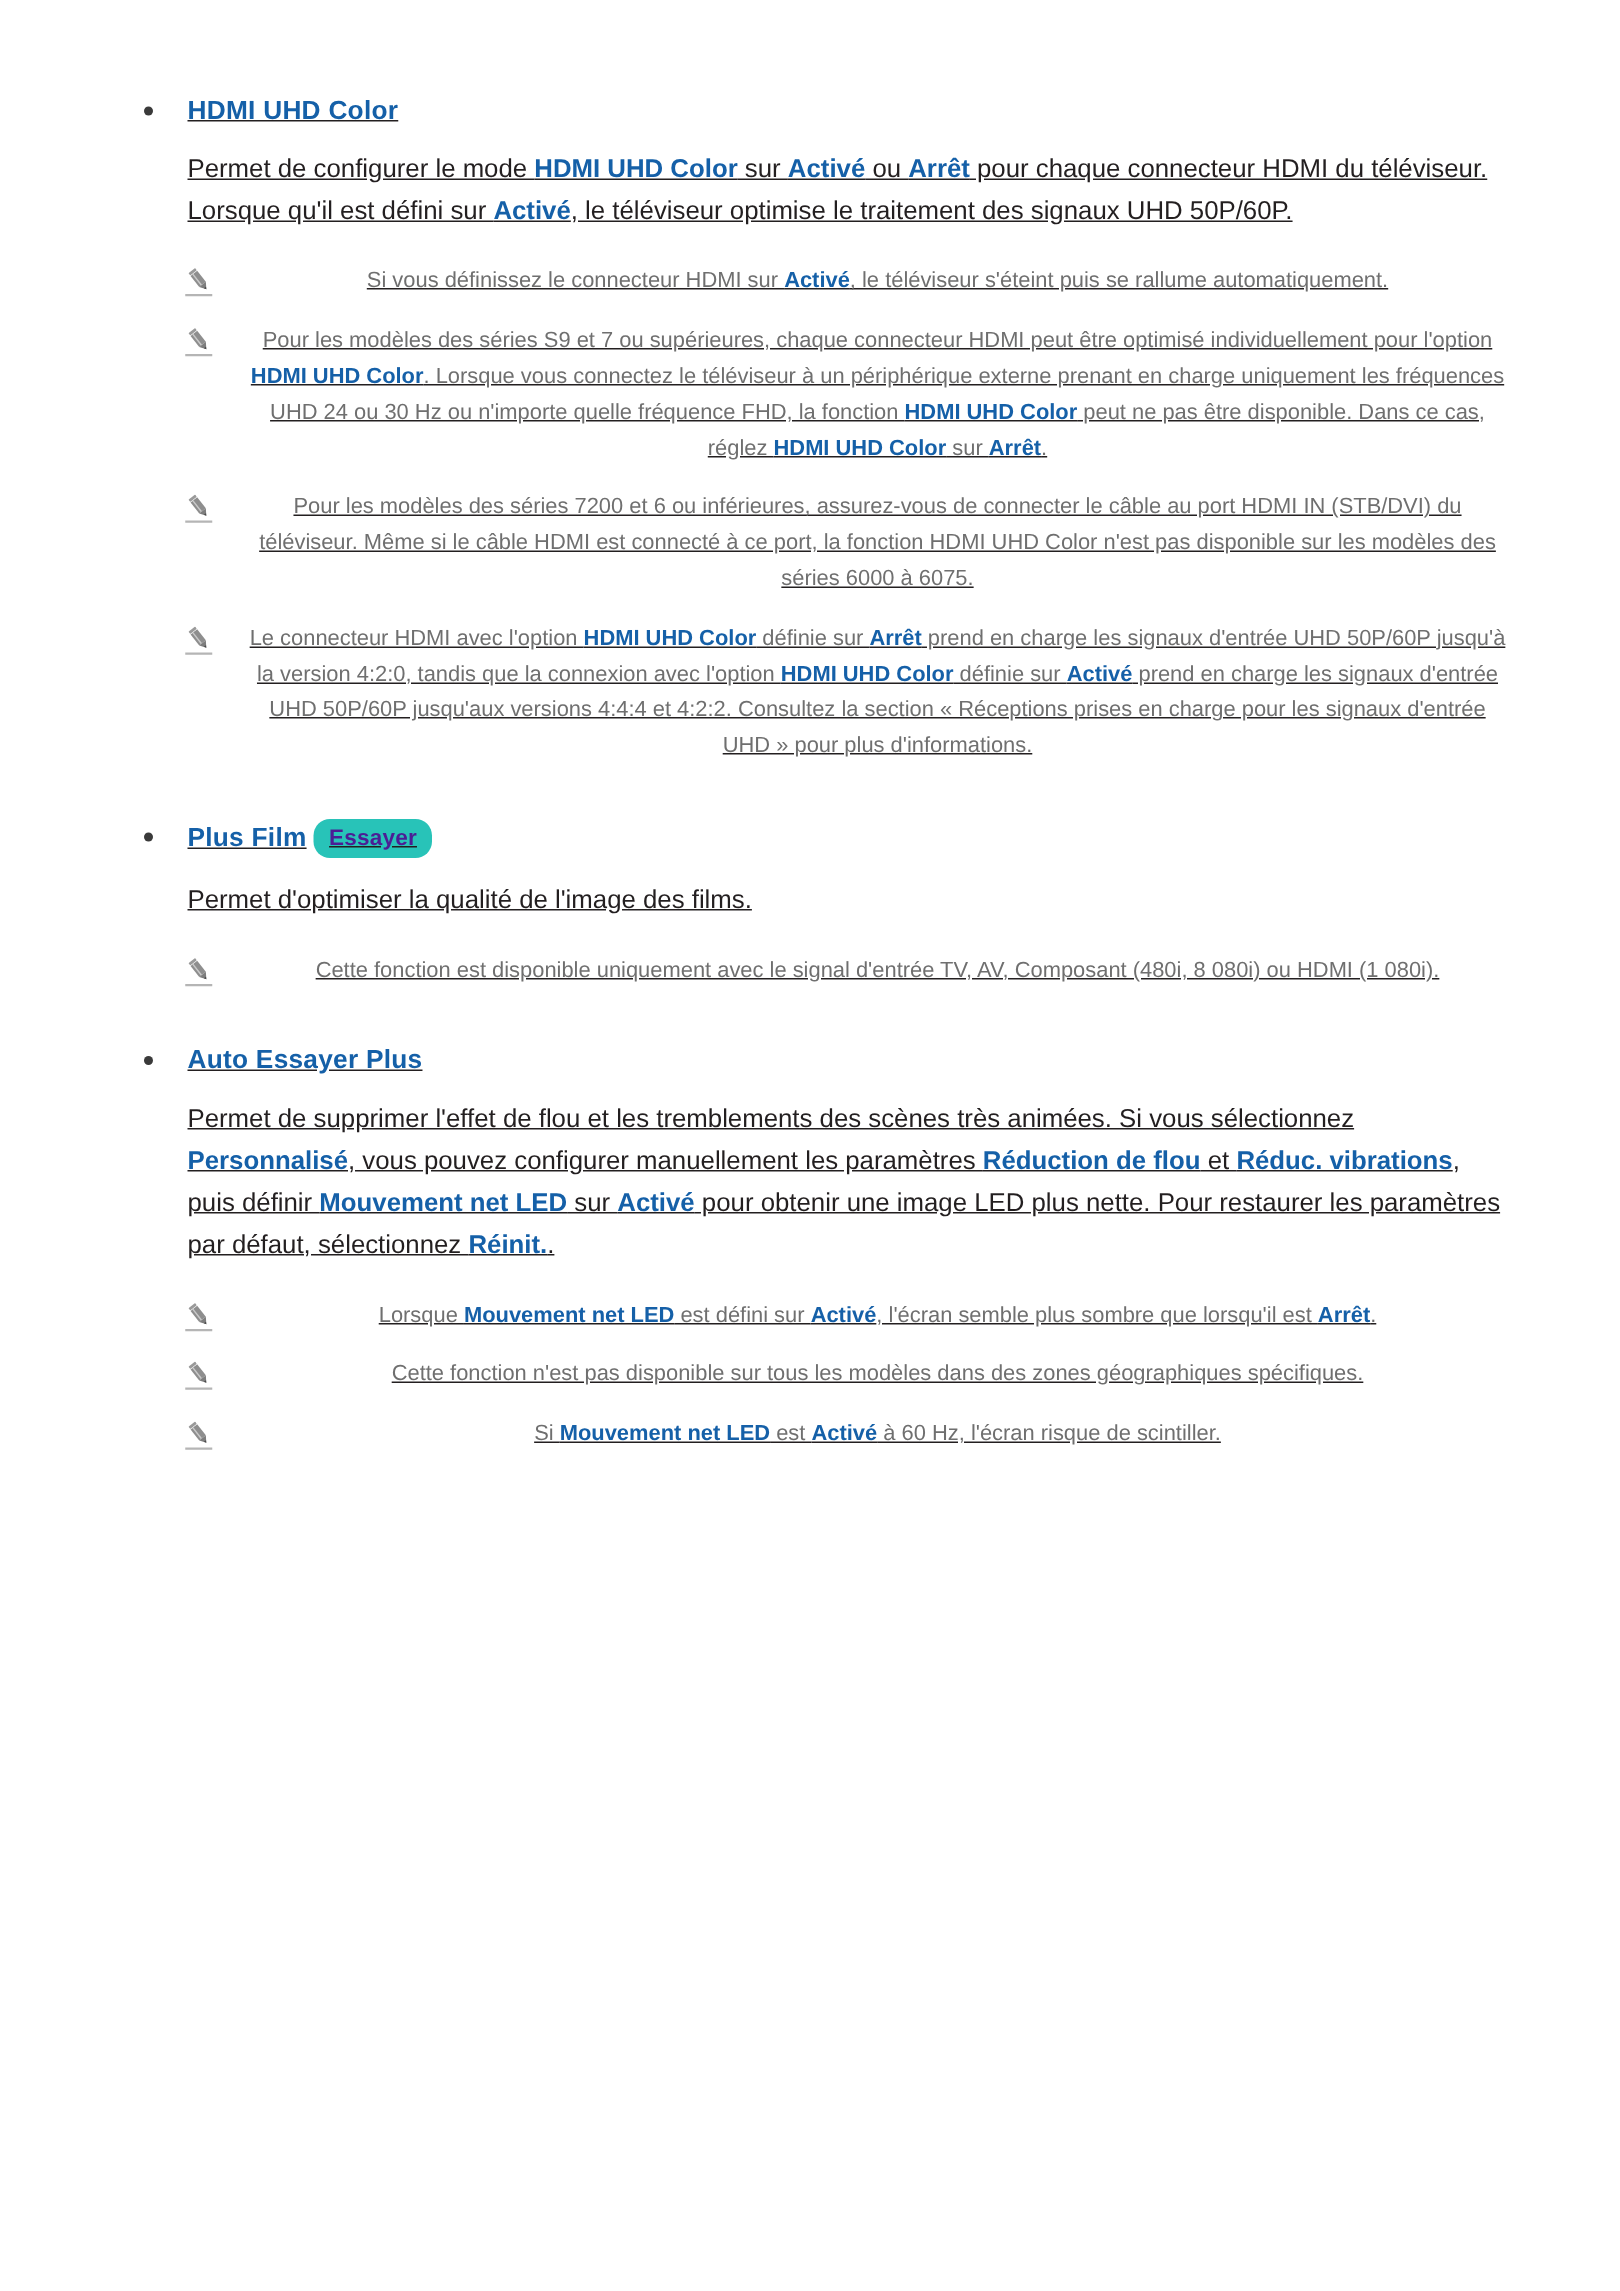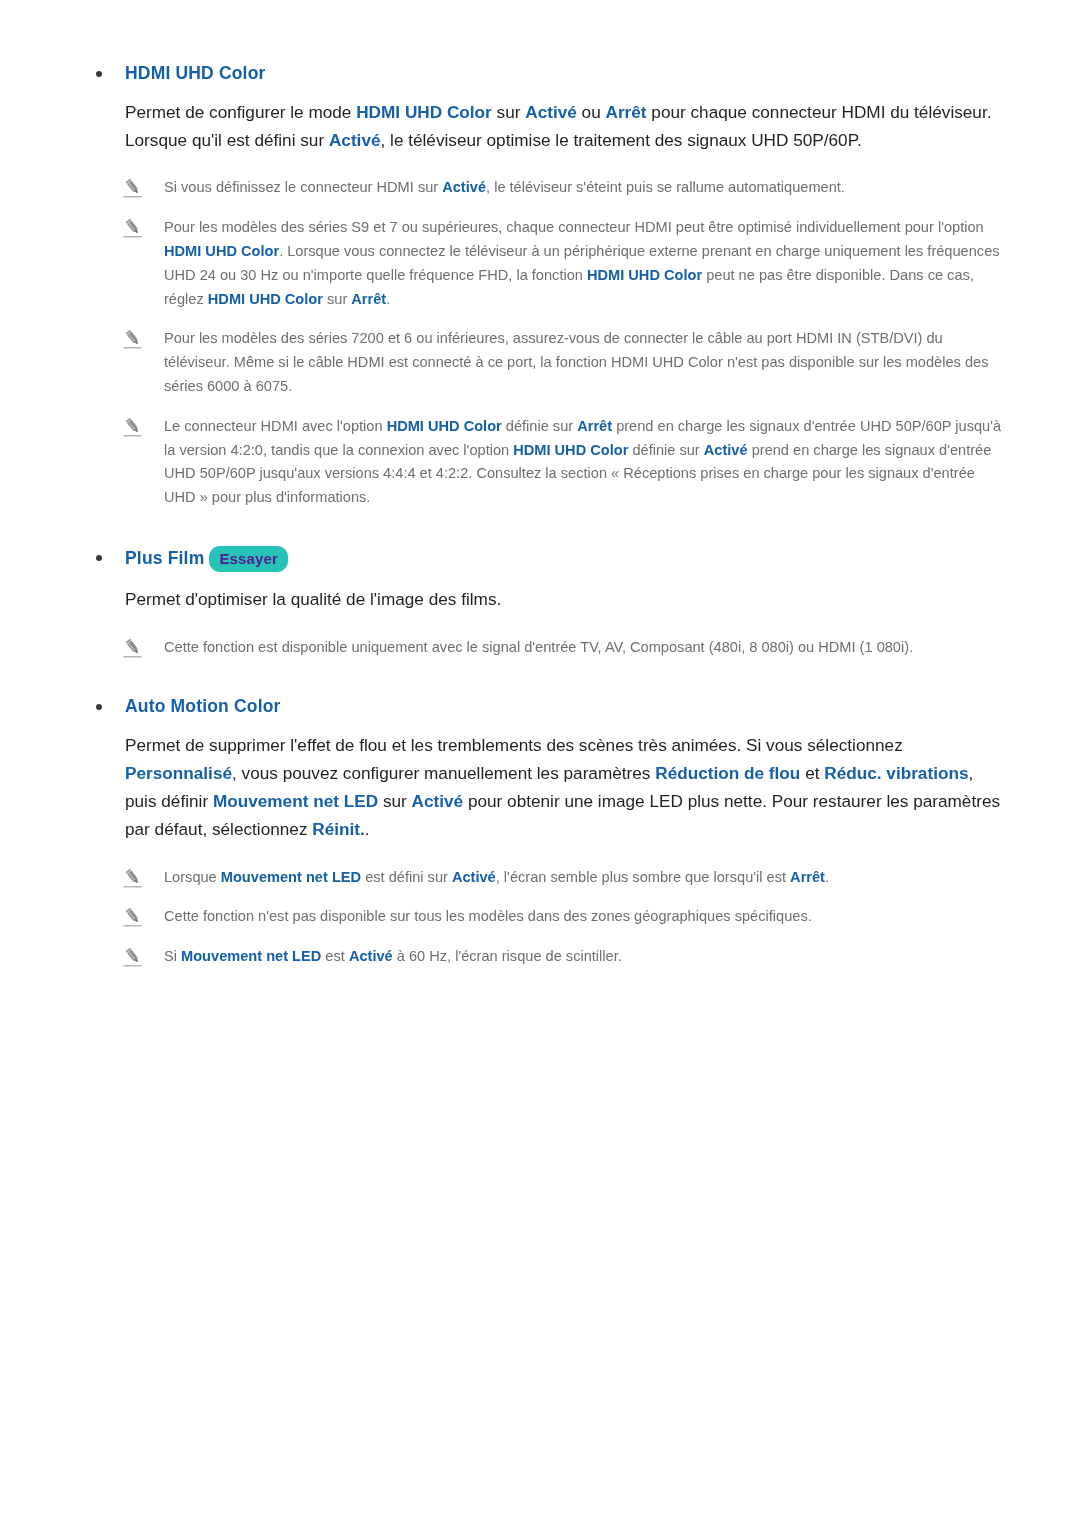--- a/index.html
+++ b/index.html
@@ -16,20 +16,21 @@
     -webkit-font-smoothing: antialiased;
     overflow: hidden;
   }
 
   .page {
     position: relative;
     width: 1080px;
     height: 1527px;
     box-sizing: border-box;
     padding: 62px 74px 0 74px;
+    text-decoration: underline;
   }
 
   
   .bullet-item {
     position: relative;
     padding-left: 51px;
     margin: 0 0 14px 0;
   }
   .bullet-item .bullet-dot {
     position: absolute;
@@ -101,21 +102,21 @@
   }
   .note .note-icon {
     position: absolute;
     left: 48px;
     top: 2px;
     width: 22px;
     height: 21px;
     display: block;
   }
   .section-gap-lg { height: 20px; }
-  .note-group { margin-top: 2px; }
+  .note-group { margin-top: 2px; text-align: center; }
 </style>
 </head>
 <body>
 
 <div class="page">
   <div id="content-root">
       <div class="bullet-item">
         <span class="bullet-dot"></span>
         <div class="heading-row">
           <span class="bullet-heading-text">HDMI UHD Color</span>
@@ -182,21 +183,21 @@
                 <polygon points="8.2,12.3 13.8,12.3 11.0,16.4" fill="#7d7d7d"></polygon>
                 <polygon points="10.1,14.9 11.9,14.9 11.0,16.4" fill="#4a4a4a"></polygon>
               </g>
               <rect x="1.5" y="18.0" width="18" height="1.5" fill="#b5b5b5"></rect>
             </svg></span><span>Cette fonction est disponible uniquement avec le signal d'entrée TV, AV, Composant (480i, 8 080i) ou HDMI (1 080i).</span></div>
       </div>
       <div class="section-gap-lg"></div>
       <div class="bullet-item">
         <span class="bullet-dot"></span>
         <div class="heading-row">
-          <span class="bullet-heading-text">Auto Motion Color</span>
+          <span class="bullet-heading-text">Auto Essayer Plus</span>
         </div>
       </div>
       <p class="body-para">Permet de supprimer l'effet de flou et les tremblements des scènes très animées. Si vous sélectionnez <b class="hl">Personnalisé</b>, vous pouvez configurer manuellement les paramètres <b class="hl">Réduction de flou</b> et <b class="hl">Réduc. vibrations</b>, puis définir <b class="hl">Mouvement net LED</b> sur <b class="hl">Activé</b> pour obtenir une image LED plus nette. Pour restaurer les paramètres par défaut, sélectionnez <b class="hl">Réinit.</b>.</p>
       <div class="note-group">
         <div class="note"><span class="note-icon"><svg viewBox="0 0 22 21" width="22" height="21" aria-hidden="true">
               <g transform="rotate(-38 11 9)">
                 <rect x="8.2" y="0.6" width="5.6" height="1.9" rx="0.5" fill="#9a9a9a"></rect>
                 <rect x="8.2" y="2.9" width="5.6" height="9.4" fill="#8e8e8e"></rect>
                 <rect x="9.6" y="2.9" width="1.0" height="9.4" fill="#c9c9c9"></rect>
                 <polygon points="8.2,12.3 13.8,12.3 11.0,16.4" fill="#7d7d7d"></polygon>

